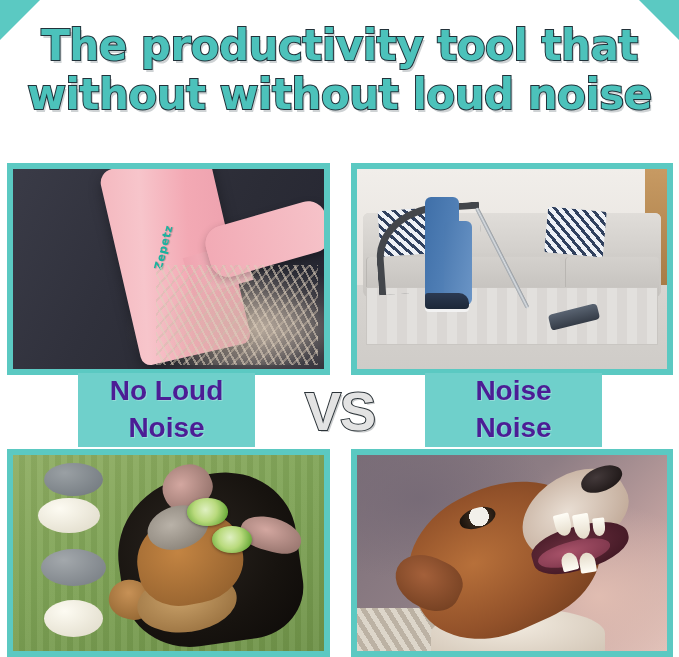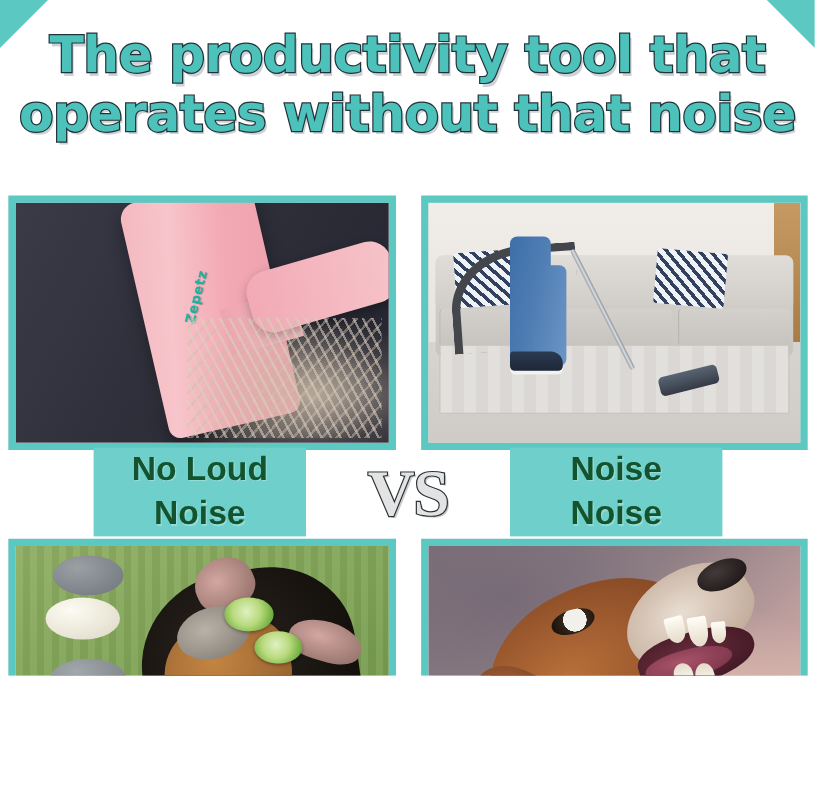--- a/index.html
+++ b/index.html
@@ -3,21 +3,21 @@
 <meta charset="utf-8">
 <style>
   html,body{margin:0;padding:0;}
   body{
     width:679px;height:657px;
     background:#ffffff;
     font-family:"Liberation Sans", sans-serif;
     overflow:hidden;
     position:relative;
   }
-  #canvas{position:relative;width:679px;height:563px;overflow:hidden;background:#fff;}
+  #canvas{position:relative;width:679px;height:657px;overflow:hidden;background:#fff;}
 
   
   .corner{position:absolute;top:0;width:0;height:0;}
   .corner-left{left:0;border-top:40px solid #5bc9c2;border-right:40px solid transparent;}
   .corner-right{right:0;border-top:40px solid #5bc9c2;border-left:40px solid transparent;}
 
   
   .headline{
     position:absolute;left:0;right:0;top:22px;
     text-align:center;
@@ -162,51 +162,51 @@
   .b-chest{position:absolute;left:24%;bottom:-4%;width:56%;height:26%;
       background:radial-gradient(ellipse at 45% 30%,#f3ece1,#cfc2b2);border-radius:50% 50% 0 0;}
   .b-stripe{position:absolute;left:0;bottom:0;width:26%;height:22%;
       background:repeating-linear-gradient(58deg,#ddd6ca 0 5px,#bcb2a4 5px 10px);}
 
   
   .label-band{
     position:absolute;
     background:#6fd0cb;
     display:flex;flex-direction:column;align-items:center;justify-content:center;
-    color:#14532d;
+    color:#4c1d95;
     font-size:28px;font-weight:bold;line-height:1.32;
     text-align:center;
     text-shadow:1px 1px 0 rgba(255,255,255,.25);
     font-family:"Liberation Sans",sans-serif;
   }
   .band-left{left:78px;top:373px;width:177px;height:74px;}
   .band-right{left:425px;top:373px;width:177px;height:74px;}
 
   .vs{
     position:absolute;left:286px;top:375px;width:108px;height:72px;
     display:flex;align-items:center;justify-content:center;
     font-size:54px;font-weight:bold;letter-spacing:-1px;
     color:#e3e3e3;
     -webkit-text-stroke:2px #2b3338;
     paint-order:stroke fill;
-    font-family:Liberation Serif, serif;
+    font-family:Liberation Sans, sans-serif;
     text-shadow:2px 2px 0 rgba(43,51,56,.25);
   }
 </style>
 </head>
 <body>
 
 <div id="canvas">
 
   <div class="corner corner-left"></div>
   <div class="corner corner-right"></div>
 
   <div class="headline">
     <span>The productivity tool that</span>
-    <span class="l2">operates without that noise</span>
+    <span class="l2">without without loud noise</span>
   </div>
 
   <div class="frame" style="left:7px;top:163px;width:323px;height:212px;">
     <div class="photo ph-tool">
       <div class="tool-body"></div>
       <div class="tool-neck"></div>
       <div class="tool-head"></div>
       <div class="tool-logo">Zepetz</div>
       <div class="fur"></div>
     </div>

